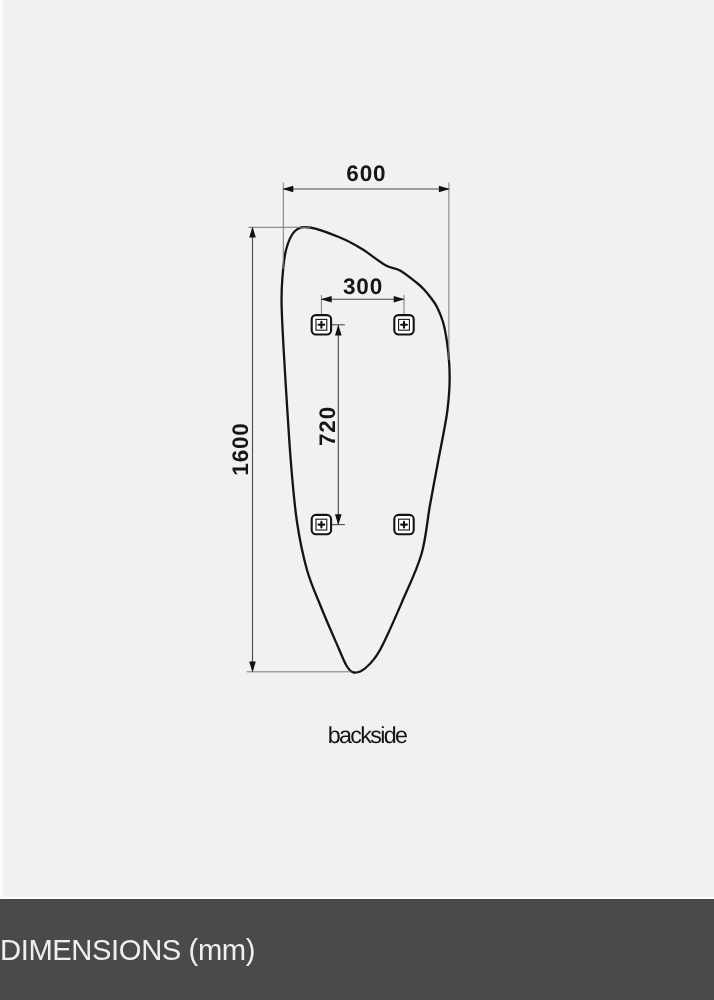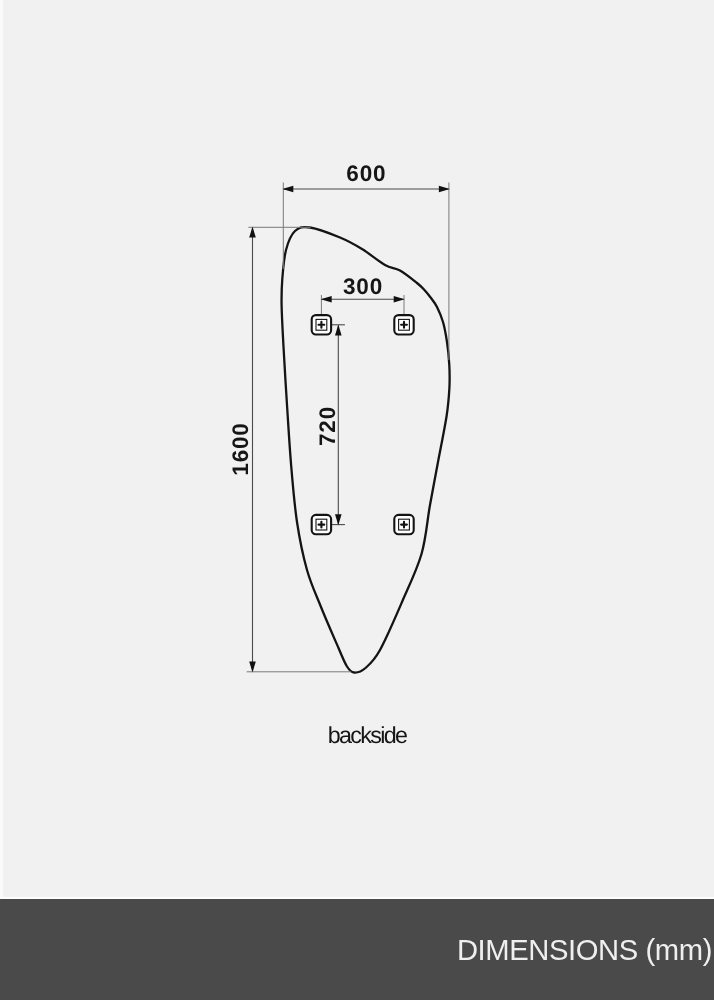--- a/index.html
+++ b/index.html
@@ -2,21 +2,21 @@
 <html><head>
 <meta charset="utf-8">
 <style>
 html,body{margin:0;padding:0;}
 body{-webkit-font-smoothing:antialiased;width:714px;height:1000px;background:#f1f1f1;font-family:"Liberation Sans",sans-serif;position:relative;overflow:hidden;}
 svg{position:absolute;left:0;top:0;transform:translateZ(0);}
 text{text-rendering:geometricPrecision;}
 .num{font-size:22.5px;font-weight:700;letter-spacing:0.8px;fill:#161616;}
 #footer{position:absolute;left:0;top:899px;width:714px;height:101px;background:#4a4a4a;}
 #sep{position:absolute;left:0;top:896.5px;width:714px;height:2.5px;background:#fdfdfd;}
-#ftext{transform:translateZ(0);position:absolute;left:0;top:933.5px;width:712px;text-align:right;font-size:29.2px;letter-spacing:-0.4px;color:#efefef;}
+#ftext{transform:translateZ(0);position:absolute;left:0;top:933.5px;width:712px;text-align:left;font-size:29.2px;letter-spacing:-0.4px;color:#efefef;}
 </style>
 </head>
 <body>
 
 <div style="position:absolute;left:0;top:0;width:3px;height:897px;background:#fafafa;"></div>
 <svg width="714" height="897" viewBox="0 0 714 897">
 
 <path d="M 310.0,227.5 C 317.5,228.6 331.3,233.9 340.0,237.5 C 348.7,241.1 354.5,244.4 362.0,249.0 C 369.5,253.6 378.7,261.4 385.0,265.0 C 391.3,268.6 394.7,267.5 400.0,270.5 C 405.3,273.5 413.0,279.8 417.0,283.0 C 421.0,286.2 421.7,287.0 424.0,289.5 C 426.3,292.0 428.8,295.1 431.0,298.0 C 433.2,300.9 435.0,303.0 437.0,307.0 C 439.0,311.0 441.3,316.2 443.0,322.0 C 444.7,327.8 445.9,334.8 447.0,342.0 C 448.1,349.2 448.9,357.3 449.3,365.0 C 449.7,372.7 449.8,379.5 449.4,388.0 C 448.9,396.5 448.5,403.7 446.6,416.0 C 444.7,428.3 440.8,447.2 438.0,462.0 C 435.2,476.8 432.8,489.7 430.0,505.0 C 427.2,520.3 426.2,537.8 421.5,554.0 C 416.8,570.2 408.9,586.0 402.0,602.0 C 395.1,618.0 386.1,639.0 380.0,650.0 C 373.9,661.0 369.8,664.2 365.5,668.0 C 361.2,671.8 357.1,672.8 354.0,672.5 C 350.9,672.2 349.6,670.6 347.0,666.5 C 344.4,662.4 342.8,657.9 338.5,648.0 C 334.2,638.1 326.2,620.0 321.0,607.0 C 315.8,594.0 311.0,584.2 307.0,570.0 C 303.0,555.8 299.6,539.3 297.0,522.0 C 294.4,504.7 292.8,485.0 291.2,466.0 C 289.6,447.0 288.5,428.2 287.2,408.0 C 285.9,387.8 284.3,362.2 283.4,345.0 C 282.5,327.8 281.8,316.0 281.6,305.0 C 281.4,294.0 281.6,288.2 282.3,279.0 C 283.0,269.8 283.9,258.0 286.0,250.0 C 288.1,242.0 291.0,234.8 295.0,231.0 C 299.0,227.2 302.5,226.4 310.0,227.5 Z" fill="none" stroke="#141414" stroke-width="2.3"></path>
 
 <g>

